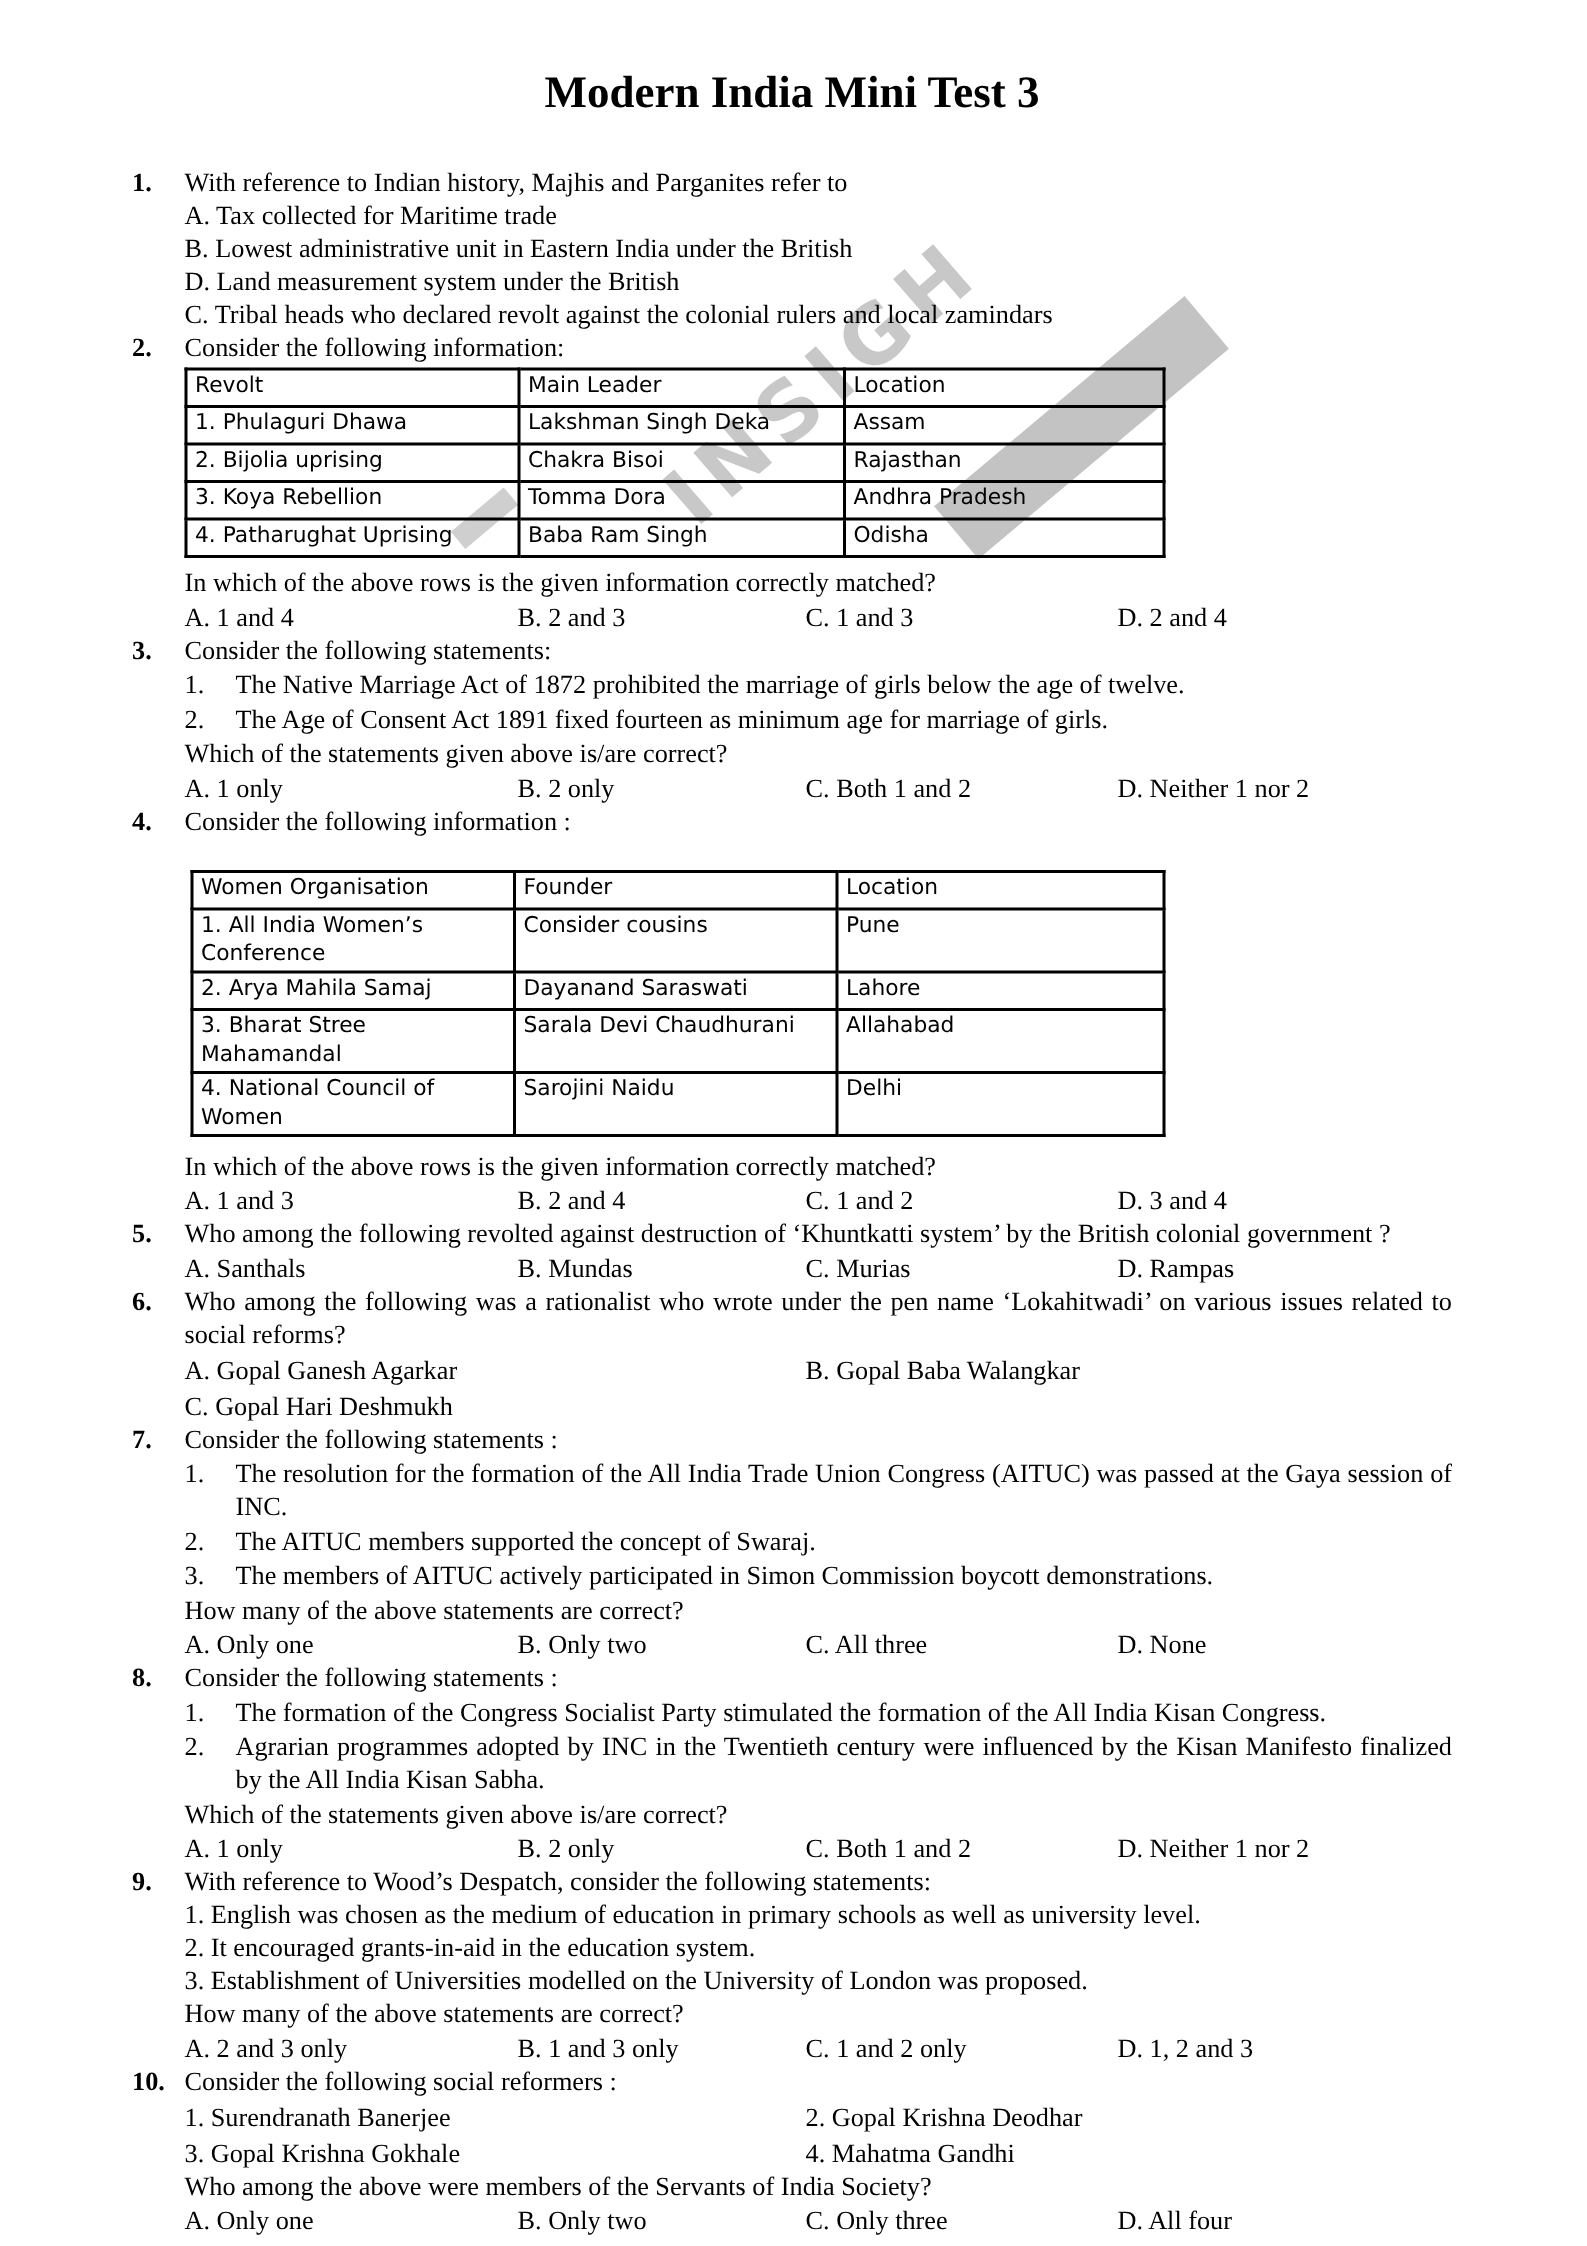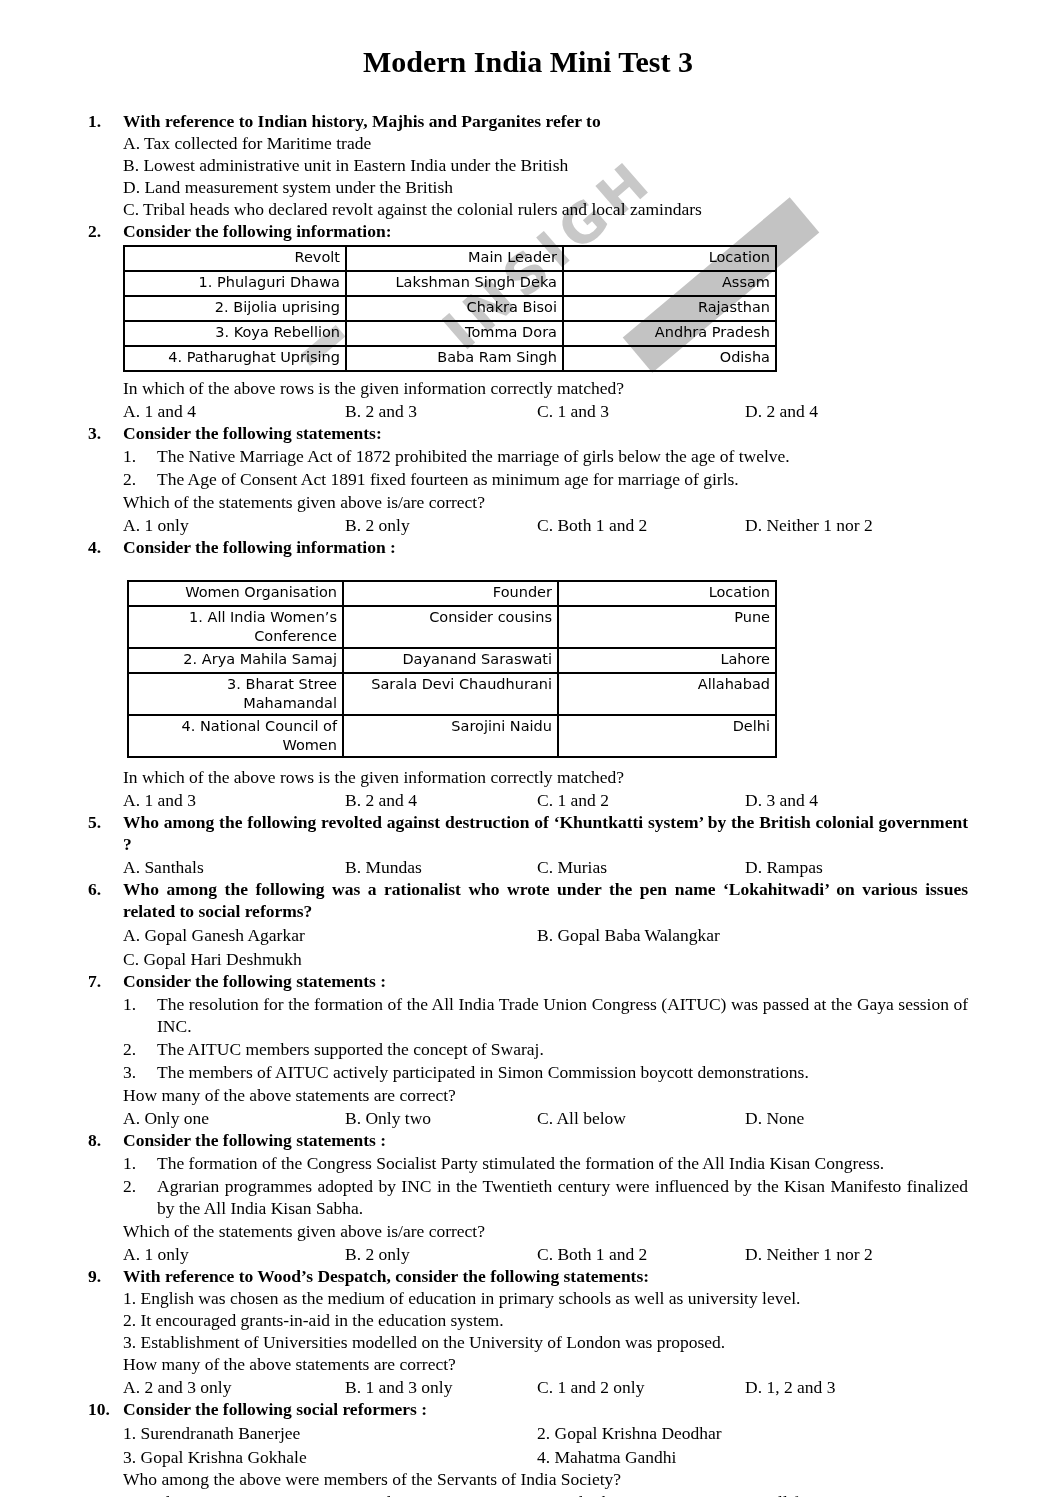--- a/index.html
+++ b/index.html
@@ -9,38 +9,38 @@
     overflow:hidden;position:relative;
   }
   .page{position:relative;padding:44px 90px 0 88px;z-index:1;}
   .doc-title{
     text-align:center;font-weight:bold;font-size:30px;line-height:36px;
     margin:0 0 30px 0;
   }
   .q{display:grid;grid-template-columns:35px 845px;align-items:start;}
   .q-num{font-weight:bold;}
   .q-body{width:845px;}
-  .stem{font-weight:bold;}
+  .stem{font-weight:normal;}
   .stem.justify{text-align:justify;}
   .opt-line{display:block;}
   .opt-row4{display:grid;grid-template-columns:222px 192px 208px 1fr;margin-top:1px;}
   .opt-row2{display:grid;grid-template-columns:414px 1fr;margin-top:2px;}
   .stmt{display:grid;grid-template-columns:34px 811px;margin:1px 0;}
   .stmt-text{text-align:justify;}
   .lead{display:block;}
   .plain-line{display:block;}
 
   table.qtable{
     border-collapse:collapse;table-layout:fixed;
     font-family:"DejaVu Sans", sans-serif;font-size:14.5px;line-height:19px;
     background:transparent;position:relative;z-index:2;
   }
   table.qtable td{
     border:2px solid #000;padding:1px 5px;vertical-align:top;height:21px;
-    background:transparent;overflow:hidden;text-align:right;
+    background:transparent;overflow:hidden;
   }
   .t-revolt{width:652px;margin:3px 0 5px 0;}
   .t-women{width:648px;margin:22px 0 8px 4px;}
 
   
   .wm{position:absolute;z-index:0;pointer-events:none;}
   .wm-text{
     left:452px;top:328px;transform:rotate(-41deg);transform-origin:0 50%;
     font-family:"DejaVu Sans", sans-serif;font-weight:600;font-size:54px;
     letter-spacing:7px;color:#c8c8c8;
@@ -228,21 +228,21 @@
         <span class="stmt-text">The AITUC members supported the concept of Swaraj.</span>
       </div>
       <div class="stmt">
         <span>3.</span>
         <span class="stmt-text">The members of AITUC actively participated in Simon Commission boycott demonstrations.</span>
       </div>
       <span class="lead">How many of the above statements are correct?</span>
       <div class="opt-row4">
         <span>A. Only one</span>
         <span>B. Only two</span>
-        <span>C. All below</span>
+        <span>C. All three</span>
         <span>D. None</span>
       </div>
     </div>
   </div>
 
   <div class="q">
     <div class="q-num">8.</div>
     <div class="q-body">
       <div class="stem">Consider the following statements :</div>
       <div class="stmt">

